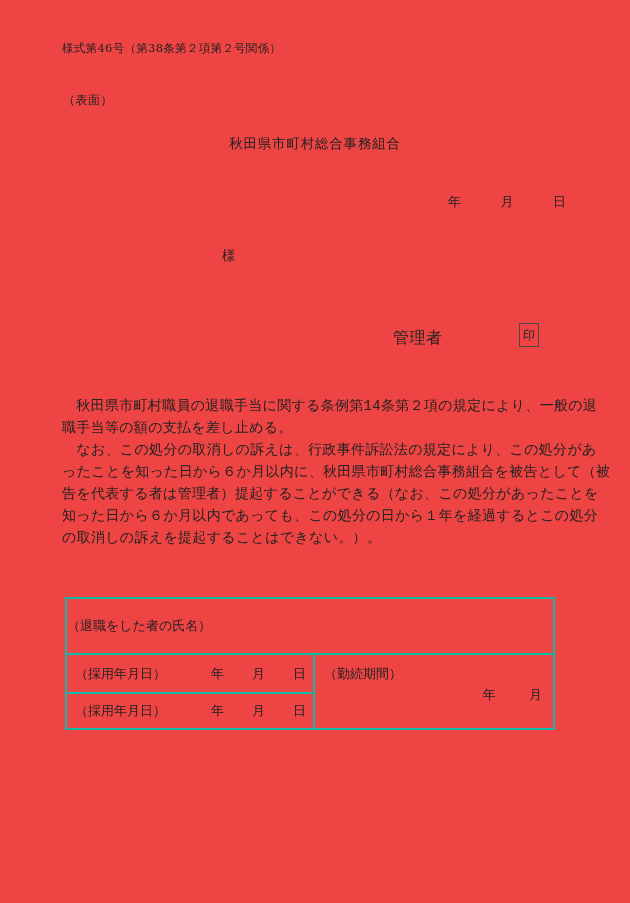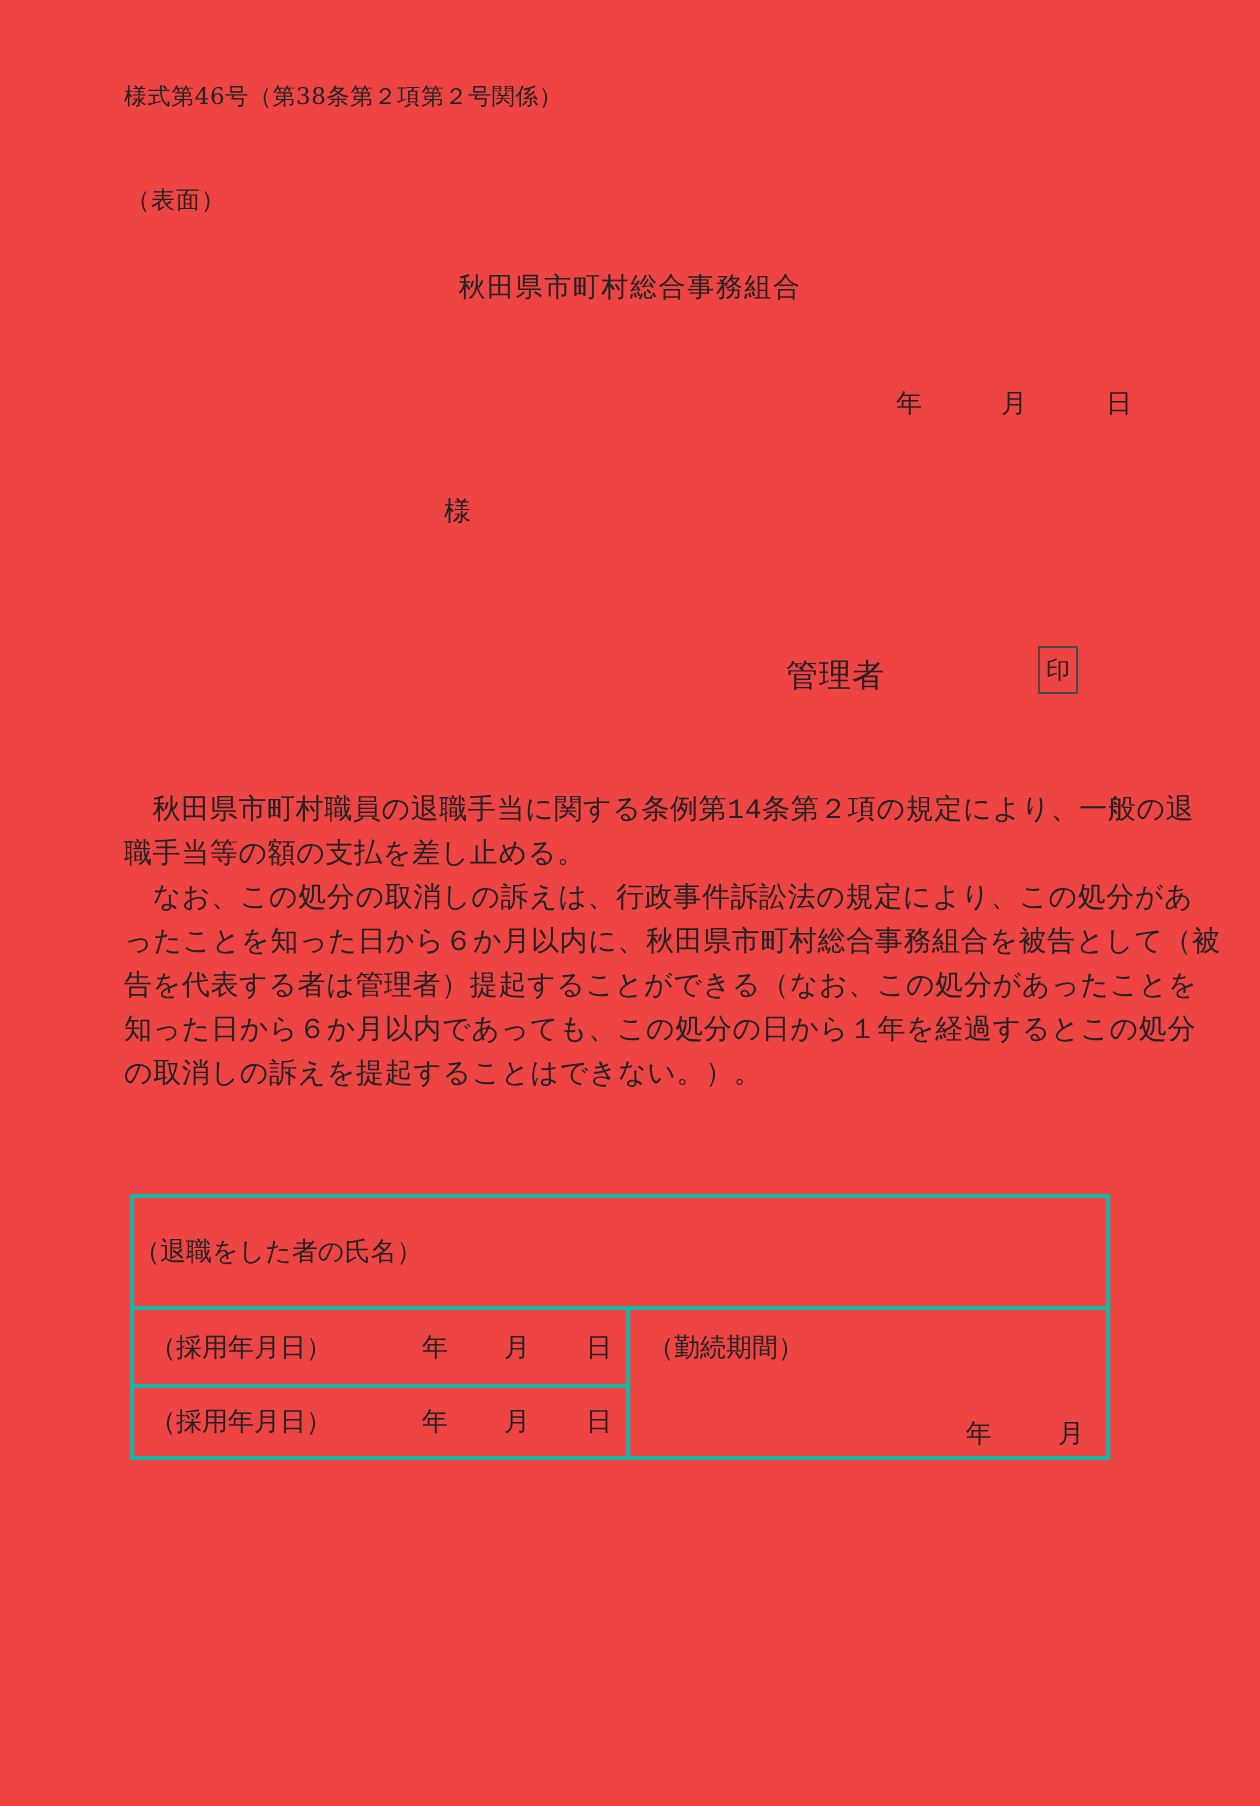--- a/index.html
+++ b/index.html
@@ -132,21 +132,21 @@
   .period-cell {
     position: relative;
     vertical-align: top;
   }
   .period-label {
     padding: 10px 0 0 9px;
   }
   .period-bottom {
     position: absolute;
     right: 11px;
-    bottom: 2px;
+    bottom: 24px;
   }
   .period-bottom .unit-year { margin-right: 29px; }
 </style>
 </head>
 <body>
 
 <div class="page">
 
   <div class="form-number">様式第46号（第38条第２項第２号関係）</div>
 

